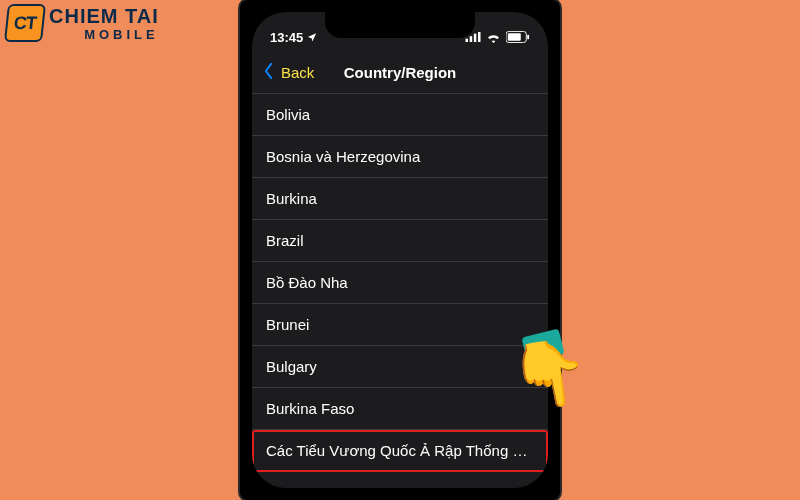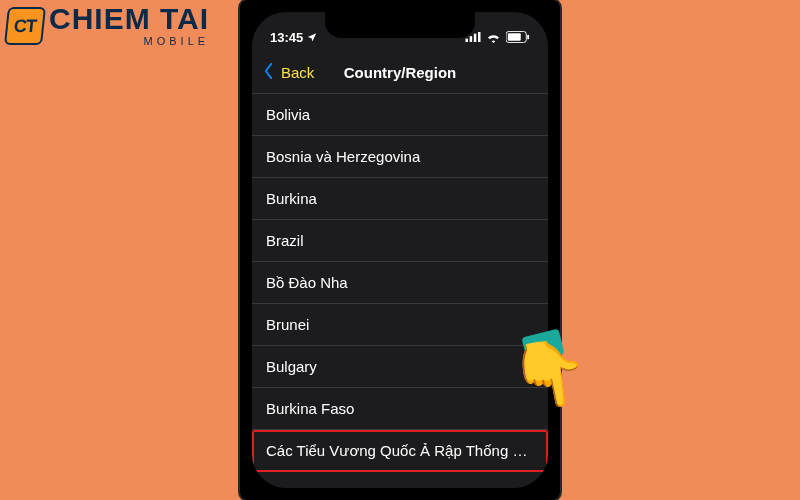--- a/index.html
+++ b/index.html
@@ -37,28 +37,28 @@
     font-size: 18px;
     color: #0a2a4a;
     letter-spacing: -1px;
   }
   .logo-text {
     display: flex;
     flex-direction: column;
     line-height: 1;
   }
   .logo-text .top {
-    font-size: 30px;
+    font-size: 20px;
     font-weight: 800;
     color: #0a2a4a;
     letter-spacing: 1px;
   }
   .logo-text .bottom {
-    font-size: 11px;
-    font-weight: 400;
+    font-size: 13px;
+    font-weight: 700;
     color: #0a2a4a;
     letter-spacing: 4px;
     text-align: right;
     margin-top: 2px;
   }
 
   
   .phone {
     position: absolute;
     top: 0;

